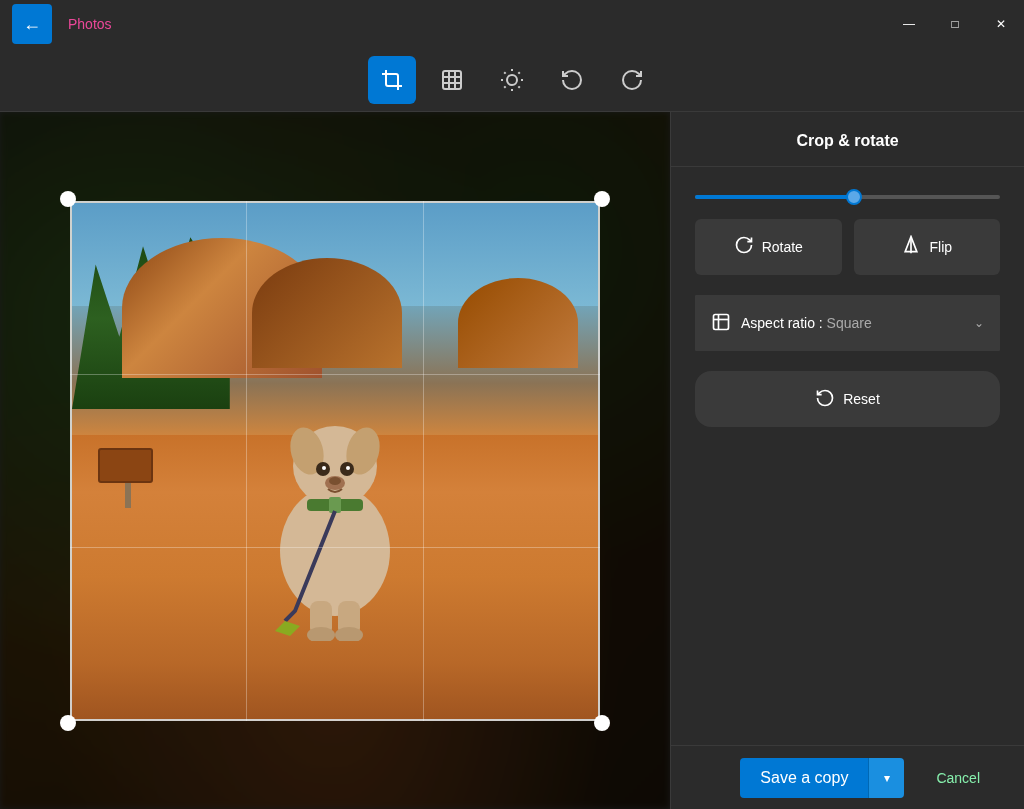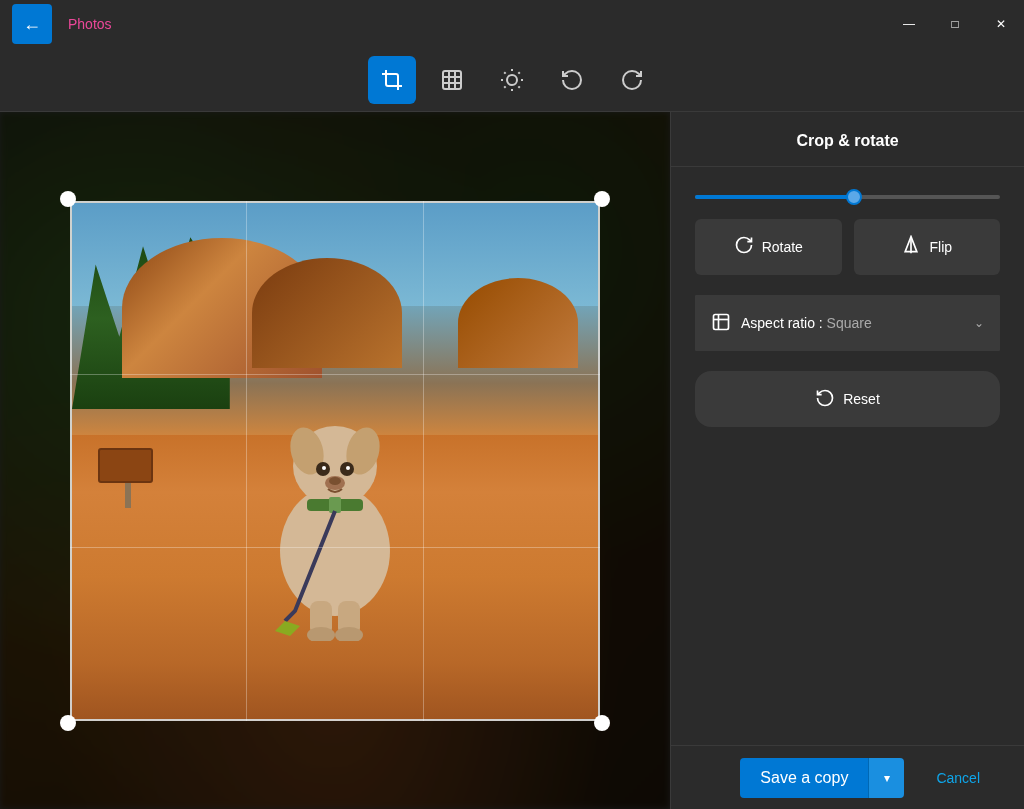--- a/index.html
+++ b/index.html
@@ -448,21 +448,21 @@
       align-items: center;
       justify-content: center;
       border-left: 1px solid #0068b4;
     }
 
     .cancel-btn {
       height: 40px;
       background: transparent;
       border: none;
       border-radius: 4px;
-      color: #0ea5e9;
+      color: #86efac;
       font-size: 14px;
       cursor: pointer;
       padding: 0 20px;
       margin-left: 12px;
     }
 
     
     .sign-area {
       position: absolute;
       left: 5%;

